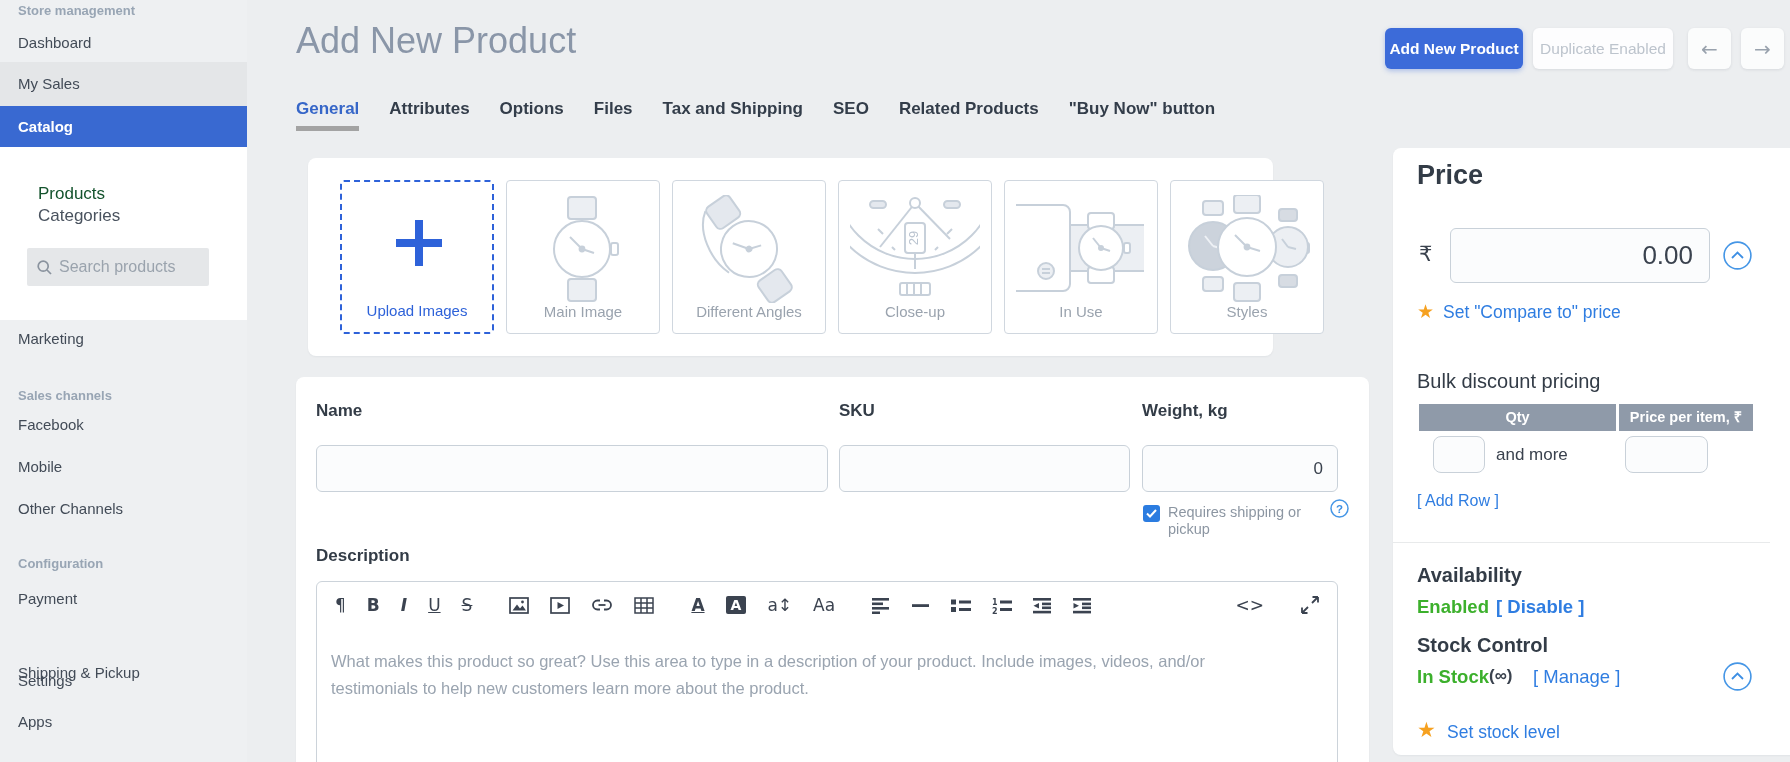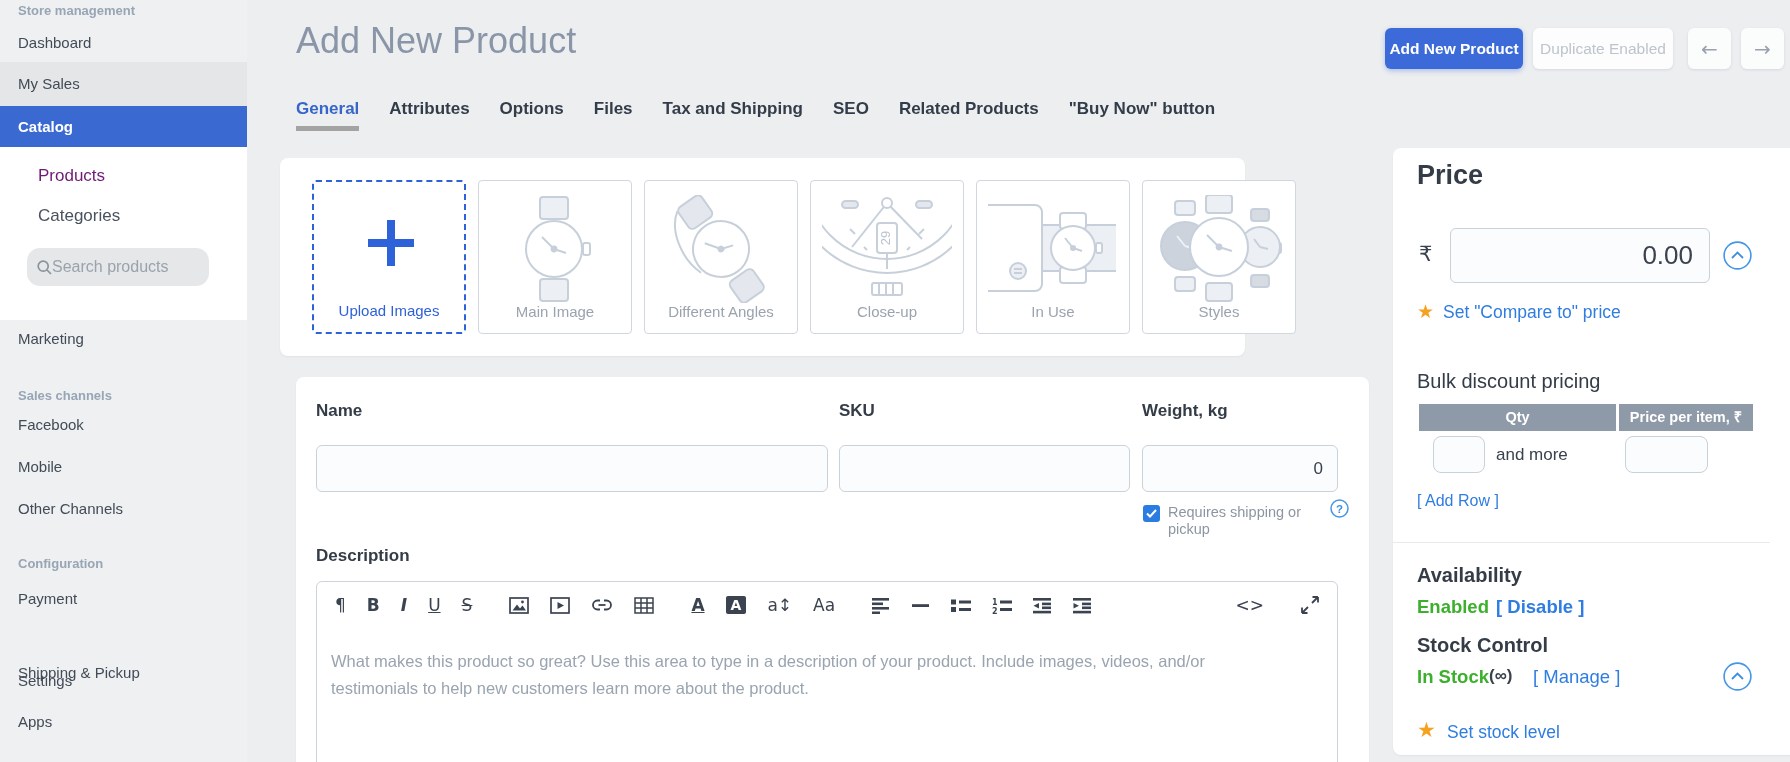--- a/index.html
+++ b/index.html
@@ -12,21 +12,21 @@
   }
 
   
   #sidebar { position:absolute; left:0; top:0; width:247px; height:762px; background:#eef0f2; }
   .sb-label { position:absolute; left:18px; font-size:13px; font-weight:bold; color:#98a5b4; }
   .sb-item  { position:absolute; left:18px; font-size:15px; color:#424b57; cursor:pointer; white-space:nowrap; }
   .sb-sub   { left:38px; font-size:17px; }
   #sb-mysales { left:0; width:247px; background:#e4e6e8; height:44px; line-height:44px; padding-left:18px; }
   #sb-catalog { left:0; width:247px; background:#3969d1; color:#fff; font-weight:bold; height:41px; line-height:41px; padding-left:18px; }
   #sb-white-panel { position:absolute; left:0; top:147px; width:247px; height:173px; background:#ffffff; }
-  #sb-search { position:absolute; left:27px; top:248px; width:182px; height:38px; background:#e5e7e9; border-radius:13px; display:flex; align-items:center; padding:0 10px; }
+  #sb-search { position:absolute; left:27px; top:248px; width:182px; height:38px; background:#e5e7e9; border-radius:2px; display:flex; align-items:center; padding:0 10px; gap:7px; }
   #sb-search input { border:none; outline:none; background:transparent; font-family:inherit; font-size:16px; color:#4a535e; width:140px; }
   #sb-search input::placeholder { color:#9aa3ad; }
 
   
   #page-title { position:absolute; left:296px; top:20px; font-size:36px; color:#8a96a8; }
   .btn { position:absolute; top:28px; height:41px; border:none; border-radius:6px; font-family:inherit; font-size:15.5px; cursor:pointer; }
   #btn-add { left:1385px; width:138px; background:#3c6bd9; color:#fff; font-weight:bold; box-shadow:0 2px 5px rgba(60,107,217,.35); }
   #btn-dup { left:1533px; width:140px; background:#fdfdfe; color:#bdc4cd; box-shadow:0 1px 3px rgba(30,40,60,.10); }
   .btn-nav { width:43px; background:#fbfcfc; color:#99a2ad; font-size:20px; box-shadow:0 1px 3px rgba(30,40,60,.10); font-family:"DejaVu Sans",sans-serif; }
   #btn-prev { left:1688px; } #btn-next { left:1741px; }
@@ -77,21 +77,21 @@
 </style>
 </head>
 <body>
 
 <div id="sidebar">
   <div class="sb-label" style="top:3px;">Store management</div>
   <div class="sb-item" style="top:34px;">Dashboard</div>
   <div class="sb-item" id="sb-mysales" style="top:62px;">My Sales</div>
   <div class="sb-item" id="sb-catalog" style="top:106px;">Catalog</div>
   <div id="sb-white-panel"></div>
-  <div class="sb-item sb-sub" style="top:166px;color:#701a75;">Products</div>
+  <div class="sb-item sb-sub" style="top:184px;color:#14532d;">Products</div>
   <div class="sb-item sb-sub" style="top:206px;color:#49525e;">Categories</div>
   <div id="sb-search">
     <svg width="15" height="15" viewBox="0 0 15 15">
         <circle cx="6.2" cy="6.2" r="5" fill="none" stroke="#8a939e" stroke-width="1.7"></circle>
         <line x1="10" y1="10" x2="14" y2="14" stroke="#8a939e" stroke-width="1.7"></line>
       </svg>
     <input type="text" placeholder="Search products" style="">
   </div>
   <div class="sb-item" style="top:330px;">Marketing</div>
   <div class="sb-label" style="top:388px;">Sales channels</div>
@@ -115,21 +115,21 @@
   <div class="tab active">General</div>
   <div class="tab">Attributes</div>
   <div class="tab">Options</div>
   <div class="tab">Files</div>
   <div class="tab">Tax and Shipping</div>
   <div class="tab">SEO</div>
   <div class="tab">Related Products</div>
   <div class="tab">"Buy Now" button</div>
 </div>
 
-<div class="card" style="left:280px; top:158px; width:965px; height:198px;">
+<div class="card" style="left:308px; top:158px; width:965px; height:198px;">
   <div id="tile-row">
     <div class="tile" id="tile-upload">
       <div class="plus"></div>
       <div class="tile-label">Upload Images</div>
     </div>
     <div class="tile">
       <svg width="90" height="108" viewBox="0 0 90 108" fill="none" stroke="#c7d0da" stroke-width="2">
         <rect x="30" y="2" width="28" height="22" rx="3" fill="#eceff3"></rect>
         <rect x="30" y="84" width="28" height="22" rx="3" fill="#eceff3"></rect>
         <rect x="73" y="48" width="7" height="12" rx="2" fill="#fff"></rect>

